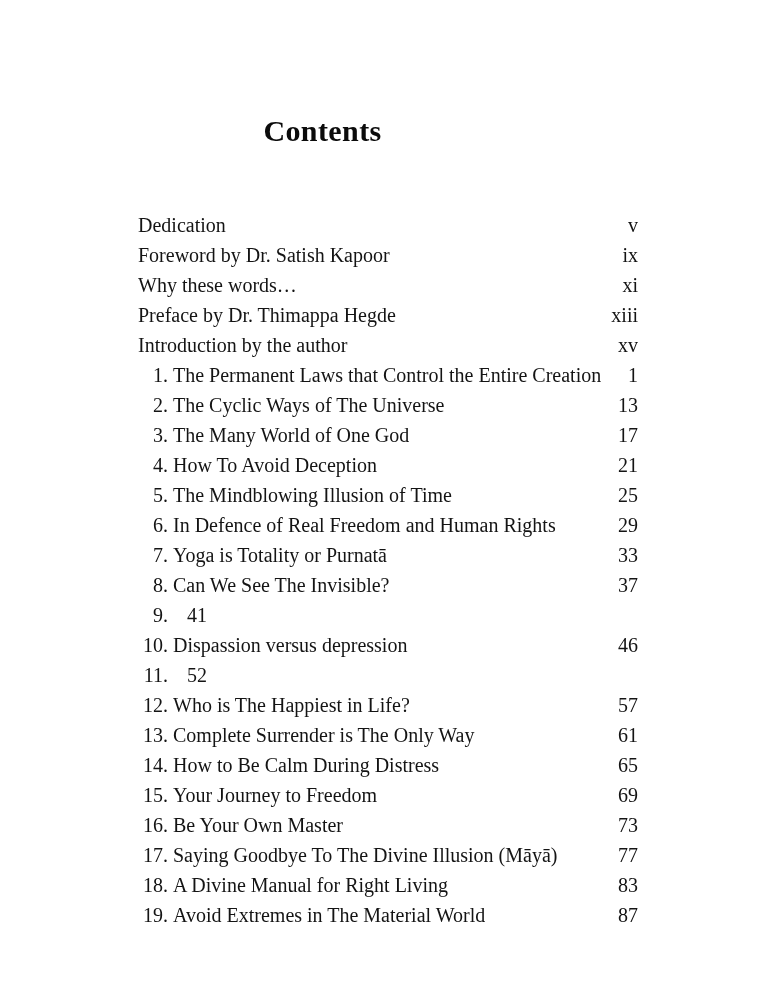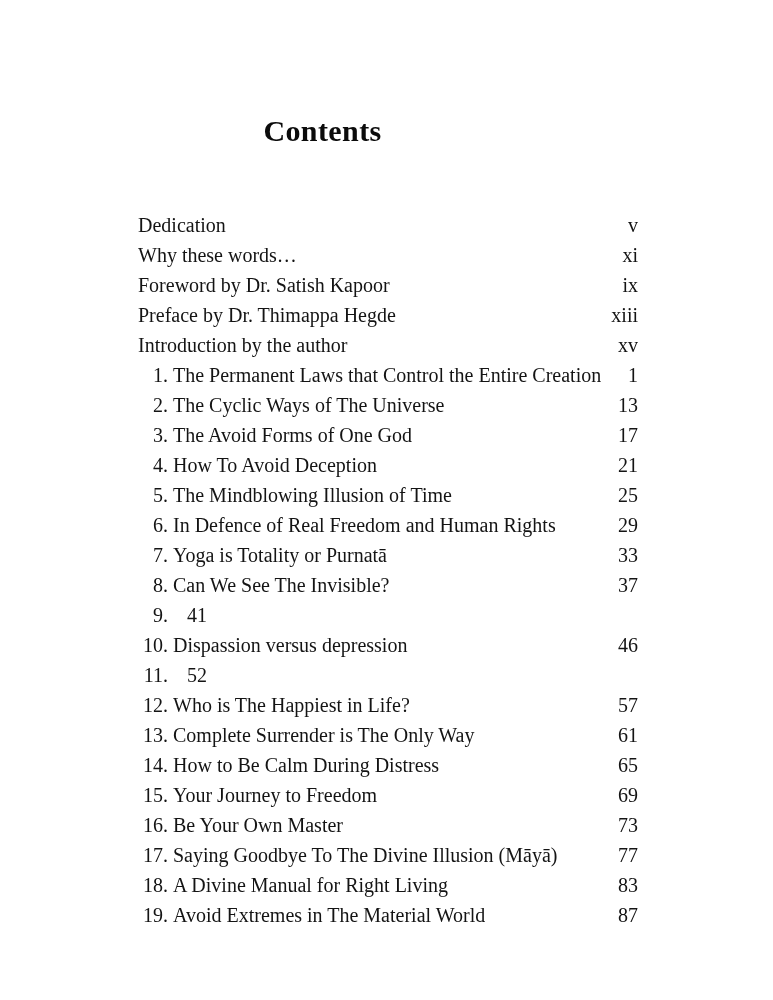--- a/index.html
+++ b/index.html
@@ -89,26 +89,26 @@
 
   <div class="toc-title">Contents</div>
 
   <div class="toc-list">
 
   <div class="toc-row is-frontmatter">
         <span class="entry-label">Dedication</span>
         <span class="page-num">v</span>
       </div>
       <div class="toc-row is-frontmatter">
+        <span class="entry-label">Foreword by Dr. Satish Kapoor</span>
+        <span class="page-num">ix</span>
+      </div>
+      <div class="toc-row is-frontmatter">
         <span class="entry-label">Why these words…</span>
         <span class="page-num">xi</span>
-      </div>
-      <div class="toc-row is-frontmatter">
-        <span class="entry-label">Foreword by Dr. Satish Kapoor</span>
-        <span class="page-num">ix</span>
       </div>
       <div class="toc-row is-frontmatter">
         <span class="entry-label">Preface by Dr. Thimappa Hegde</span>
         <span class="page-num">xiii</span>
       </div>
       <div class="toc-row is-frontmatter">
         <span class="entry-label">Introduction by the author</span>
         <span class="page-num">xv</span>
       </div>
       <div class="toc-row is-chapter">
@@ -116,21 +116,21 @@
         <span class="chapter-title">The Permanent Laws that Control the Entire Creation</span>
         <span class="page-num">1</span>
       </div>
       <div class="toc-row is-chapter">
         <span class="chapter-num">2.</span>
         <span class="chapter-title">The Cyclic Ways of The Universe</span>
         <span class="page-num">13</span>
       </div>
       <div class="toc-row is-chapter">
         <span class="chapter-num">3.</span>
-        <span class="chapter-title">The Avoid Forms of One God</span>
+        <span class="chapter-title">The Many World of One God</span>
         <span class="page-num">17</span>
       </div>
       <div class="toc-row is-chapter">
         <span class="chapter-num">4.</span>
         <span class="chapter-title">How To Avoid Deception</span>
         <span class="page-num">21</span>
       </div>
       <div class="toc-row is-chapter">
         <span class="chapter-num">5.</span>
         <span class="chapter-title">The Mindblowing Illusion of Time</span>

